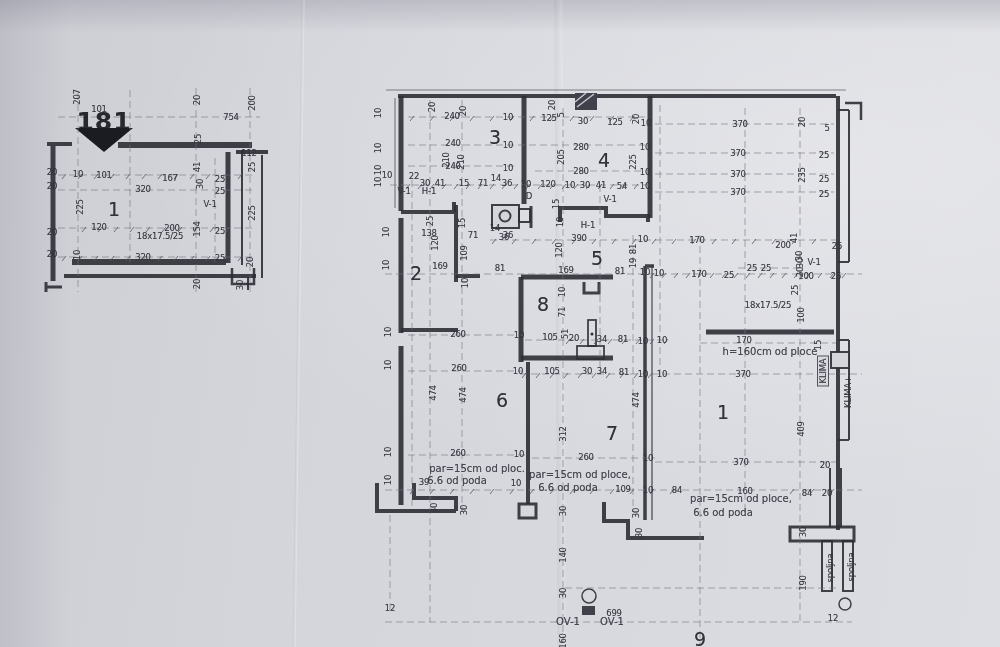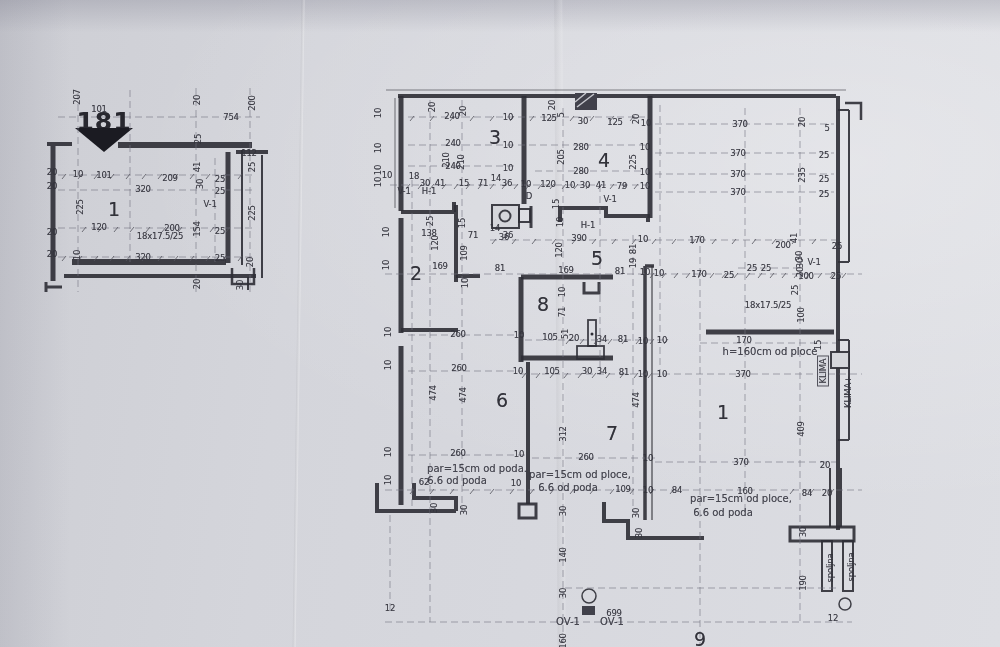--- a/index.html
+++ b/index.html
@@ -136,21 +136,21 @@
       <span class="lb v" style="left: 197px; top: 100px;">20</span>
       <span class="lb" style="left: 231px; top: 117px;">754</span>
       <span class="lb v" style="left: 252px; top: 103px;">200</span>
       <span class="lb v" style="left: 198px; top: 139px;">25</span>
       <span class="lb" style="left: 249px; top: 136px; margin-top: 17px;">112</span>
       <span class="lb v" style="left: 252px; top: 167px;">25</span>
       <span class="lb v" style="left: 197px; top: 167px;">41</span>
       <span class="lb" style="left: 52px; top: 172px;">20</span>
       <span class="lb" style="left: 78px; top: 174px;">10</span>
       <span class="lb" style="left: 104px; top: 175px;">101</span>
-      <span class="lb" style="left: 170px; top: 178px;">209</span>
+      <span class="lb" style="left: 170px; top: 178px;">167</span>
       <span class="lb" style="left: 220px; top: 179px;">25</span>
       <span class="lb v" style="left: 200px; top: 184px;">30</span>
       <span class="lb" style="left: 52px; top: 186px;">20</span>
       <span class="lb" style="left: 143px; top: 189px;">320</span>
       <span class="lb" style="left: 220px; top: 191px;">25</span>
       <span class="lb" style="left: 210px; top: 204px;">V-1</span>
       <span class="lb v" style="left: 80px; top: 207px;">225</span>
       <span class="lb r" style="left: 114px; top: 209px;">1</span>
       <span class="lb v" style="left: 252px; top: 213px;">225</span>
       <span class="lb" style="left: 52px; top: 232px;">20</span>
@@ -197,33 +197,33 @@
       <span class="lb v" style="left: 461px; top: 162px;">210</span>
       <span class="lb" style="left: 508px; top: 168px;">10</span>
       <span class="lb v" style="left: 561px; top: 157px;">205</span>
       <span class="lb v" style="left: 633px; top: 162px;">225</span>
       <span class="lb" style="left: 581px; top: 171px;">280</span>
       <span class="lb" style="left: 645px; top: 172px;">10</span>
       <span class="lb" style="left: 738px; top: 174px;">370</span>
       <span class="lb v" style="left: 802px; top: 175px;">235</span>
       <span class="lb" style="left: 824px; top: 179px;">25</span>
       <span class="lb" style="left: 387px; top: 175px;">10</span>
-      <span class="lb" style="left: 414px; top: 176px;">18</span>
+      <span class="lb" style="left: 414px; top: 176px;">22</span>
       <span class="lb" style="left: 425px; top: 183px;">30</span>
       <span class="lb" style="left: 440px; top: 183px;">41</span>
       <span class="lb" style="left: 464px; top: 183px;">15</span>
       <span class="lb" style="left: 483px; top: 183px;">71</span>
       <span class="lb" style="left: 496px; top: 178px;">14</span>
       <span class="lb" style="left: 507px; top: 183px;">36</span>
       <span class="lb" style="left: 526px; top: 184px;">10</span>
       <span class="lb" style="left: 548px; top: 184px;">120</span>
       <span class="lb" style="left: 570px; top: 185px;">10</span>
       <span class="lb" style="left: 585px; top: 185px;">30</span>
       <span class="lb" style="left: 601px; top: 185px;">41</span>
-      <span class="lb" style="left: 622px; top: 186px;">79</span>
+      <span class="lb" style="left: 622px; top: 186px;">54</span>
       <span class="lb" style="left: 645px; top: 186px;">10</span>
       <span class="lb" style="left: 738px; top: 192px;">370</span>
       <span class="lb" style="left: 824px; top: 194px;">25</span>
       <span class="lb" style="left: 404px; top: 191px;">V-1</span>
       <span class="lb" style="left: 429px; top: 191px;">H-1</span>
       <span class="lb" style="left: 529px; top: 196px;">D</span>
       <span class="lb" style="left: 610px; top: 199px;">V-1</span>
       <span class="lb v" style="left: 556px; top: 204px;">15</span>
       <span class="lb v" style="left: 430px; top: 221px;">25</span>
       <span class="lb v" style="left: 462px; top: 223px;">15</span>
@@ -305,23 +305,23 @@
       <span class="lb v" style="left: 563px; top: 434px;">312</span>
       <span class="lb r" style="left: 612px; top: 433px;">7</span>
       <span class="lb" style="left: 741px; top: 462px;">370</span>
       <span class="lb v" style="left: 388px; top: 365px;">10</span>
       <span class="lb v" style="left: 388px; top: 452px;">10</span>
       <span class="lb v" style="left: 388px; top: 480px;">10</span>
       <span class="lb" style="left: 458px; top: 453px;">260</span>
       <span class="lb" style="left: 519px; top: 454px;">10</span>
       <span class="lb" style="left: 586px; top: 457px;">260</span>
       <span class="lb" style="left: 648px; top: 458px;">10</span>
-      <span class="lb a" style="left: 477px; top: 468px;">par=15cm od poda.</span>
+      <span class="lb a" style="left: 477px; top: 468px;">par=15cm od ploc.</span>
       <span class="lb a" style="left: 457px; top: 480px;">6.6 od poda</span>
-      <span class="lb" style="left: 424px; top: 482px;">62</span>
+      <span class="lb" style="left: 424px; top: 482px;">39</span>
       <span class="lb" style="left: 516px; top: 483px;">10</span>
       <span class="lb a" style="left: 580px; top: 474px;">par=15cm od ploce,</span>
       <span class="lb a" style="left: 568px; top: 487px;">6.6 od poda</span>
       <span class="lb" style="left: 623px; top: 489px;">109</span>
       <span class="lb" style="left: 648px; top: 490px;">10</span>
       <span class="lb" style="left: 677px; top: 490px;">84</span>
       <span class="lb" style="left: 745px; top: 491px;">160</span>
       <span class="lb a" style="left: 741px; top: 498px;">par=15cm od ploce,</span>
       <span class="lb a" style="left: 723px; top: 512px;">6.6 od poda</span>
       <span class="lb" style="left: 807px; top: 493px;">84</span>

